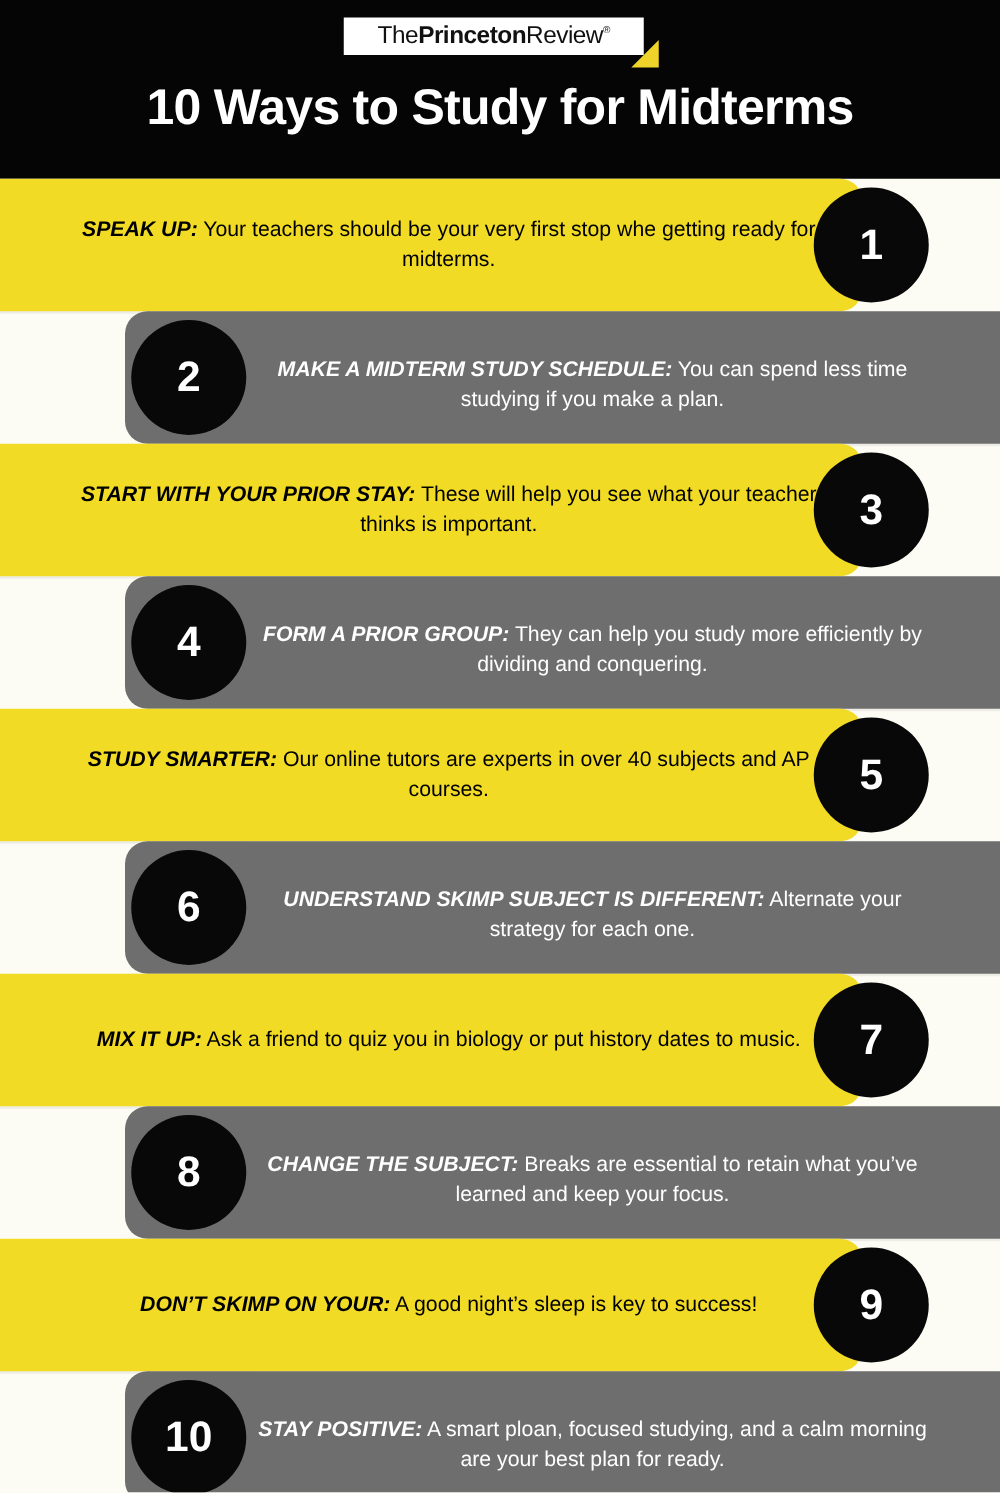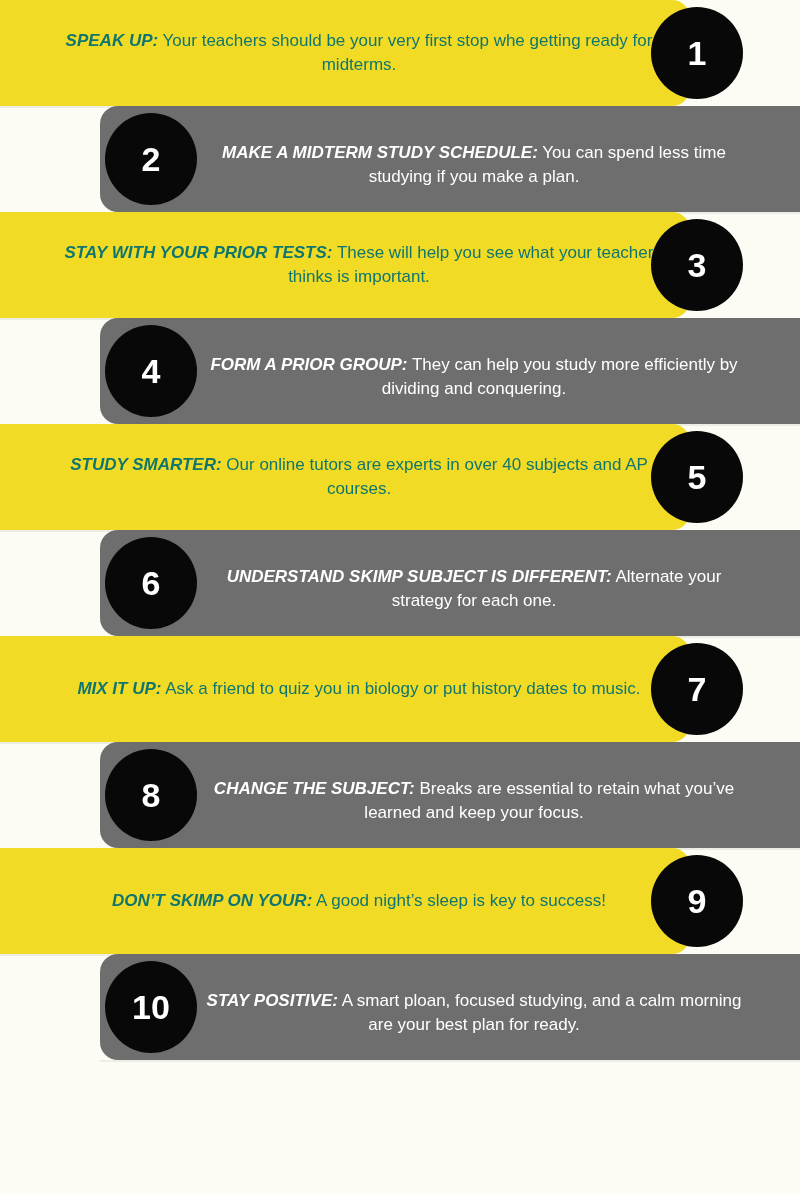--- a/index.html
+++ b/index.html
@@ -135,21 +135,21 @@
   .bar-text {
     width: 100%;
     text-align: center;
     font-family: "Liberation Sans", sans-serif;
     font-size: 17px;
     line-height: 1.42;
     padding: 0 10px;
   }
 
   .row.yellow .bar-text {
-    color: #0f766e;
+    color: #000000;
     padding-left: 56px;
     padding-right: 28px;
   }
 
   .row.gray .bar-text {
     color: #ffffff;
     padding-left: 100px;
     padding-right: 52px;
     margin-top: 12px;
   }
@@ -195,37 +195,46 @@
     height: 2px;
     background: rgba(0,0,0,0.06);
     pointer-events: none;
   }
 </style>
 </head>
 <body>
 
 <div class="infographic">
 
+  <div class="header">
+    <div class="logo-wrap">
+      <div class="logo-tri"></div>
+      <div class="logo-box">
+        <div class="logo-text"><span class="lt-the">The</span><span class="lt-pr">Princeton</span><span class="lt-rev">Review</span><span class="lt-reg">®</span></div>
+      </div>
+    </div>
+    <div class="page-title">10 Ways to Study for Midterms</div>
+  </div>
 
   <div class="rows" id="rows">
       <div class="row yellow">
         <div class="bar">
           <div class="bar-text"><span class="tip-label">SPEAK UP:</span><span class="tip-body"> Your teachers should be your very first stop whe getting ready for midterms.</span></div>
         </div>
         <div class="badge">1</div>
       </div>
       <div class="row gray">
         <div class="bar">
           <div class="bar-text"><span class="tip-label">MAKE A MIDTERM STUDY SCHEDULE:</span><span class="tip-body"> You can spend less time studying if you make a plan.</span></div>
         </div>
         <div class="badge">2</div>
       </div>
       <div class="row yellow">
         <div class="bar">
-          <div class="bar-text"><span class="tip-label">STAY WITH YOUR PRIOR TESTS:</span><span class="tip-body"> These will help you see what your teacher thinks is important.</span></div>
+          <div class="bar-text"><span class="tip-label">START WITH YOUR PRIOR STAY:</span><span class="tip-body"> These will help you see what your teacher thinks is important.</span></div>
         </div>
         <div class="badge">3</div>
       </div>
       <div class="row gray">
         <div class="bar">
           <div class="bar-text"><span class="tip-label">FORM A PRIOR GROUP:</span><span class="tip-body"> They can help you study more efficiently by dividing and conquering.</span></div>
         </div>
         <div class="badge">4</div>
       </div>
       <div class="row yellow">

